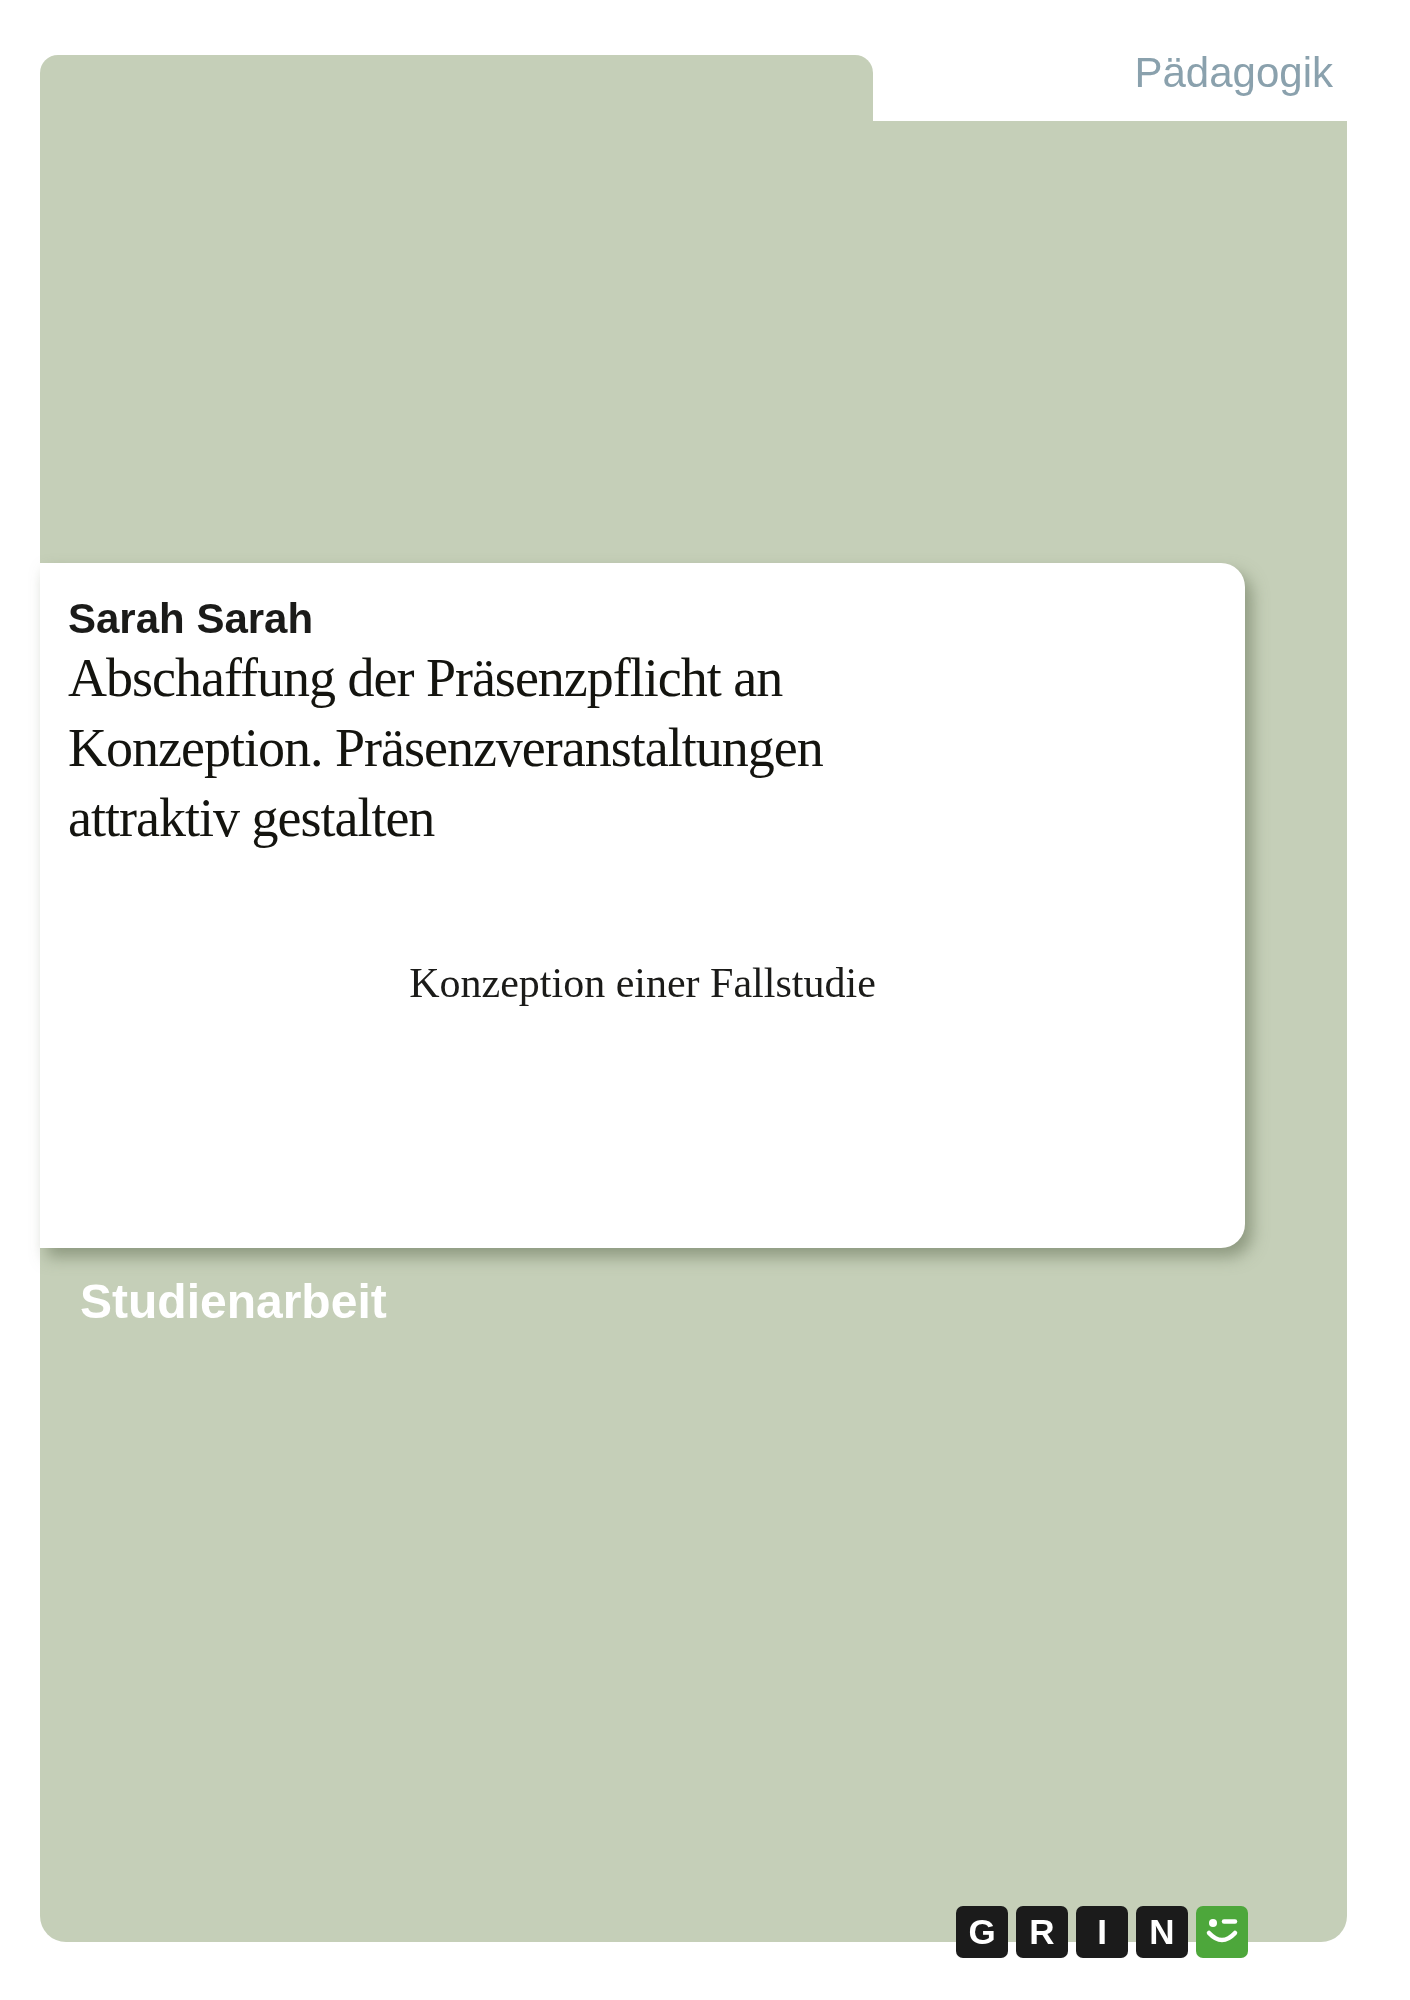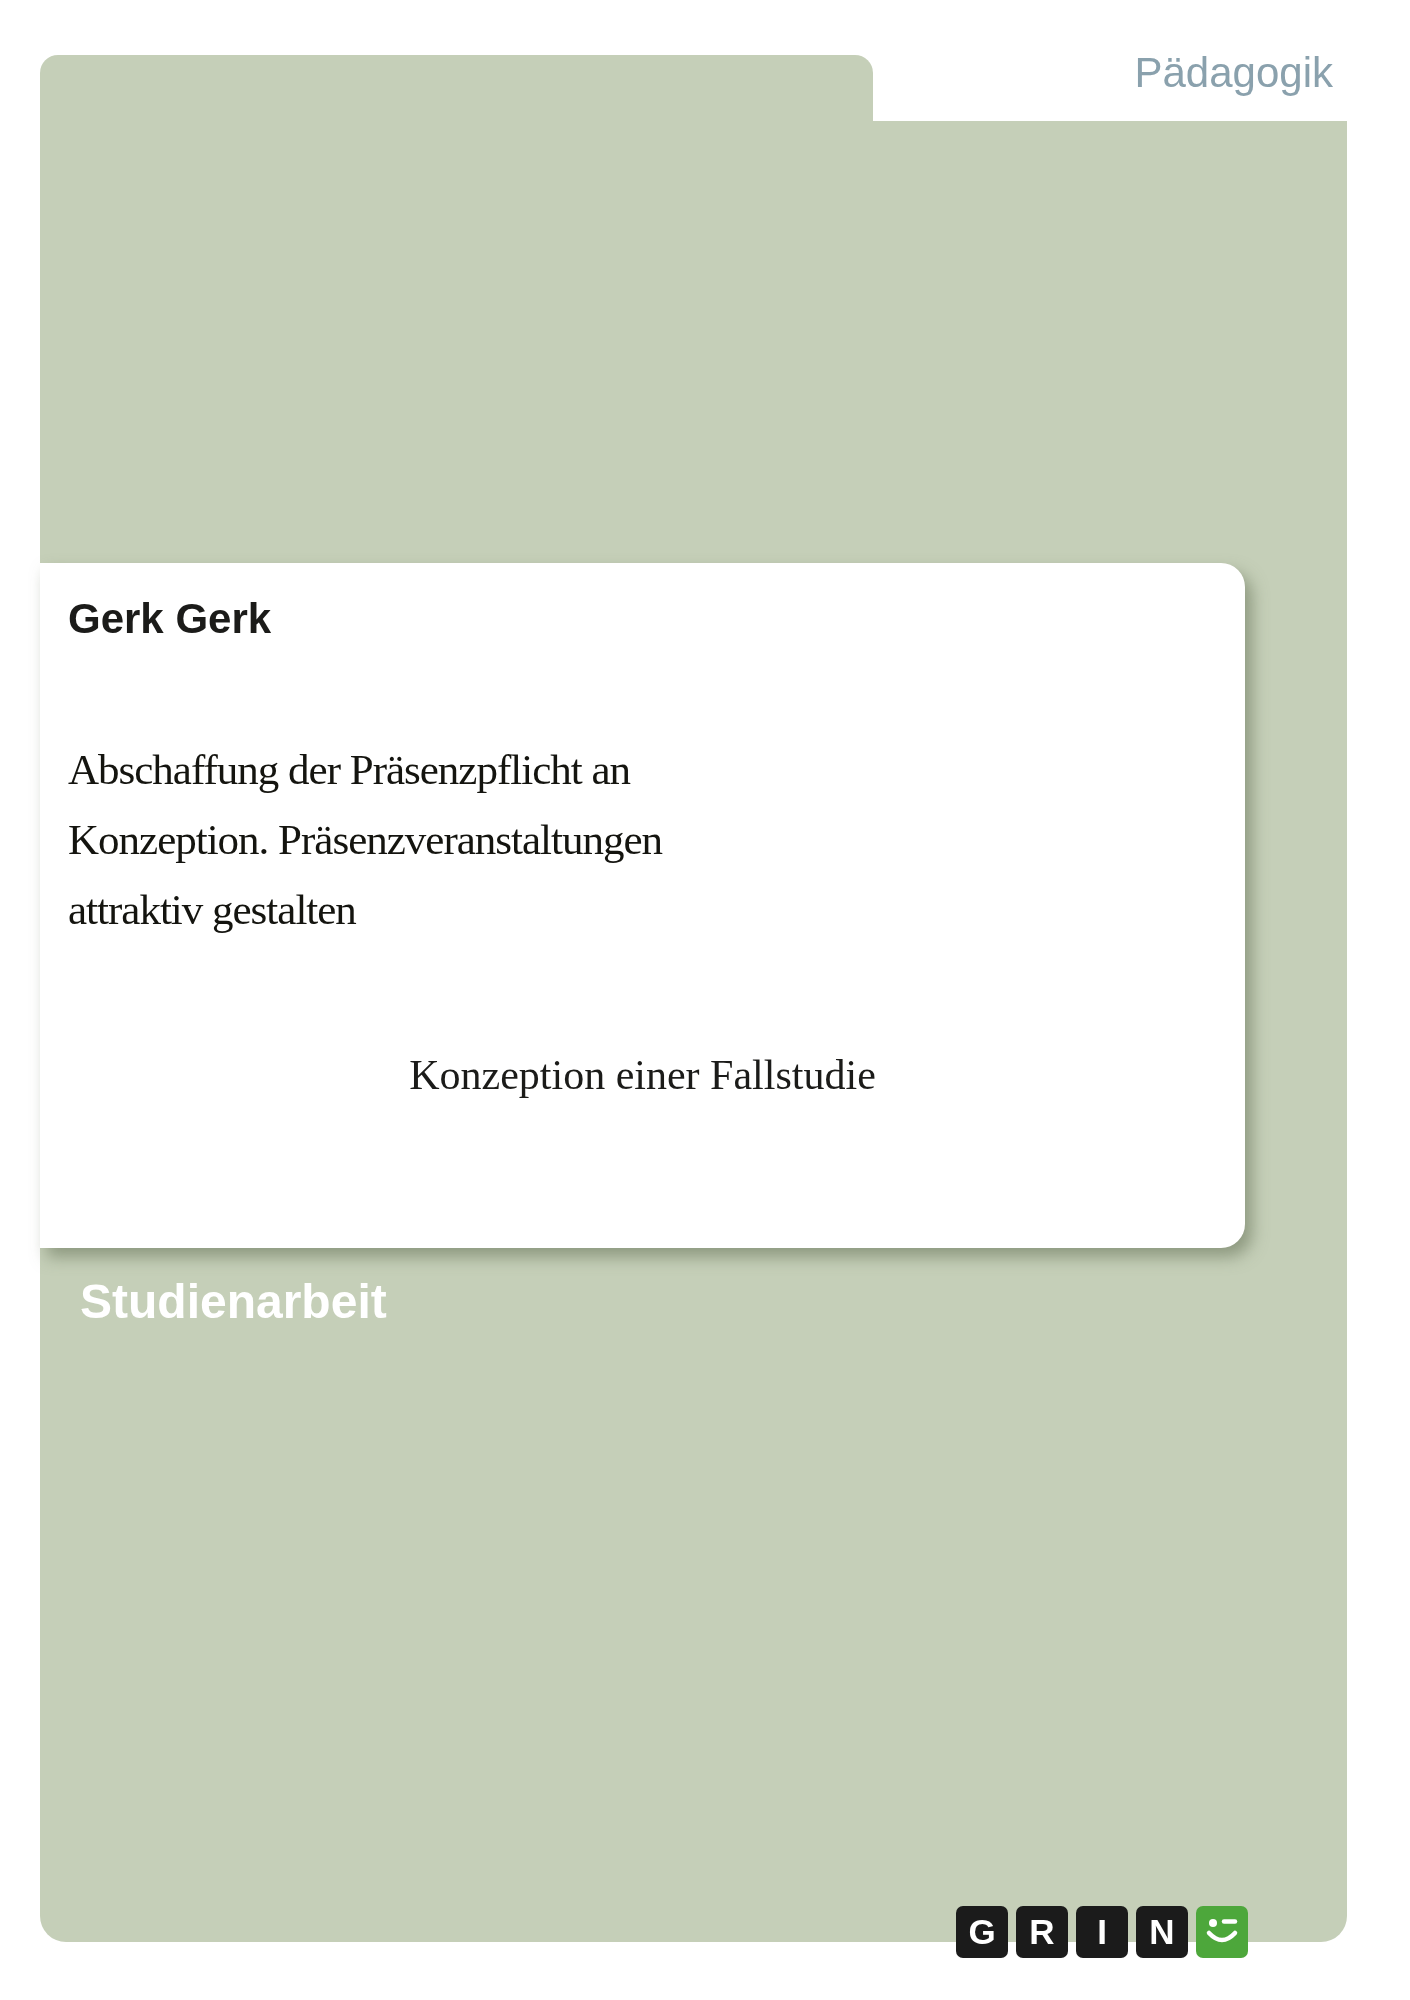--- a/index.html
+++ b/index.html
@@ -49,23 +49,22 @@
     box-sizing: border-box;
     padding: 0 28px;
   }
   .author {
     margin-top: 32px;
     font-size: 42px;
     font-weight: 700;
     color: #1b1b19;
   }
   .title {
-    margin-top: 92px;
     font-family: "Liberation Serif", serif;
-    font-size: 43px;
+    font-size: 54px;
     line-height: 70px;
     letter-spacing: -1px;
     color: #14140f;
     font-weight: 400;
   }
   .title .tline { display: block; }
   .subtitle {
     margin-top: 106px;
     font-family: "Liberation Serif", serif;
     font-size: 42px;
@@ -112,21 +111,21 @@
 <body>
 
 <div class="page">
 
   <div class="panel-tab"></div>
   <div class="panel-main"></div>
 
   <div class="category">Pädagogik</div>
 
   <div class="card">
-    <div class="author">Gerk Gerk</div>
+    <div class="author">Sarah Sarah</div>
     <div class="title">
       <span class="tline">Abschaffung der Präsenzpflicht an</span>
       <span class="tline">Konzeption. Präsenzveranstaltungen</span>
       <span class="tline">attraktiv gestalten</span>
     </div>
     <div class="subtitle">Konzeption einer Fallstudie</div>
   </div>
 
   <div class="doc-type">Studienarbeit</div>
 

